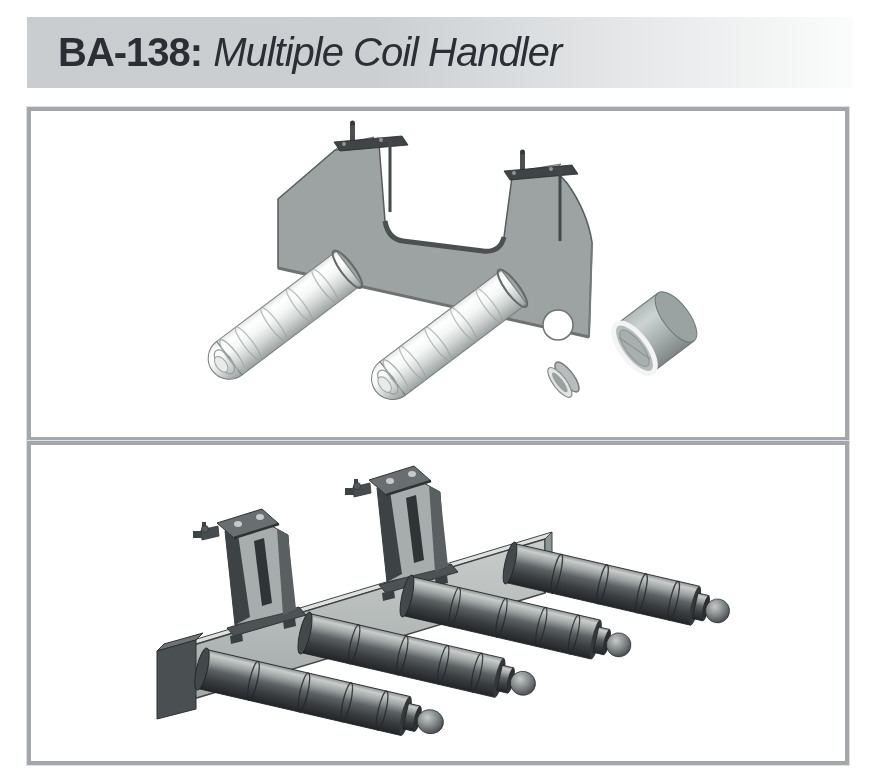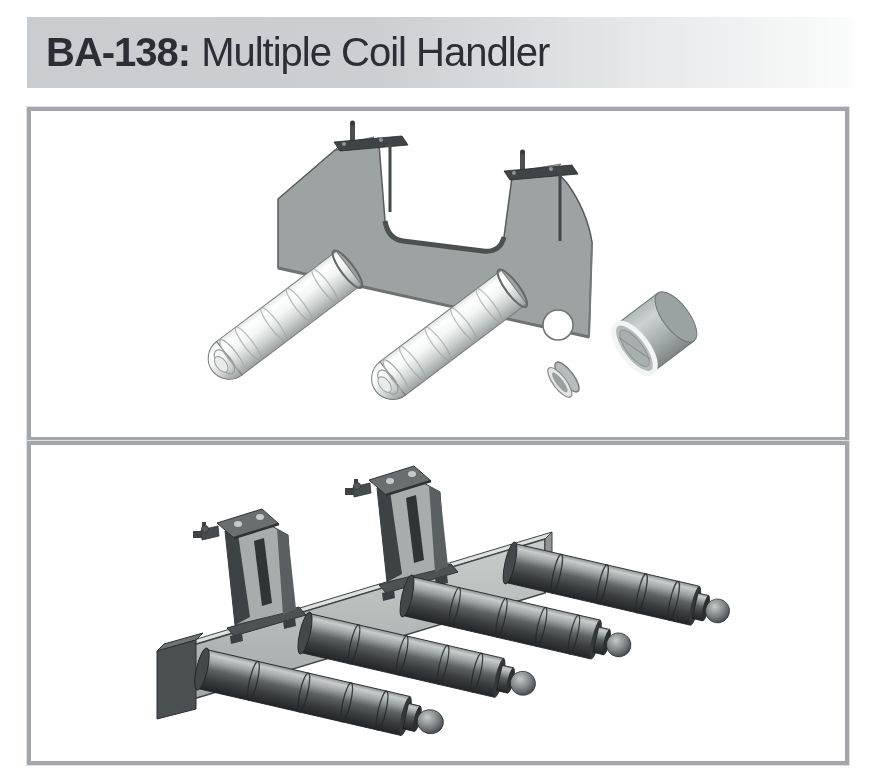--- a/index.html
+++ b/index.html
@@ -4,27 +4,27 @@
 <style>
   html,body{margin:0;padding:0;background:#ffffff;}
   body{width:876px;height:782px;position:relative;overflow:hidden;
        font-family:"Liberation Sans", sans-serif;}
   .page{position:absolute;inset:0;background:#ffffff;}
 
   
   .title-bar{
     position:absolute;left:27px;top:17px;width:826px;height:71px;
     background:linear-gradient(90deg,#c9cdcf 0%,#cbcfd2 42%,#e7e9ea 75%,#fbfcfc 100%);
-    display:flex;align-items:center;padding-left:19px;box-sizing:border-box;
+    display:flex;align-items:center;padding-left:31px;box-sizing:border-box;
   }
   .title-bar .code{
     font-weight:700;font-size:40px;color:#2b2f35;letter-spacing:-1px;
   }
   .title-bar .name{
-    font-weight:400;font-size:40px;color:#2b2f35;letter-spacing:-1px;margin-left:11px;
+    font-weight:400;font-size:40px;color:#2b2f35;letter-spacing:-1px;margin-left:11px;font-style:italic;
   }
 
   
   .panel{
     position:absolute;left:27px;width:822px;box-sizing:border-box;
     border:4px solid #a3a7ab;background:#ffffff;
     box-shadow:0 0 0 1px #dfe1e3;
   }
   .panel-top{top:107px;height:334px;}
   .panel-bottom{top:441px;height:324px;}

